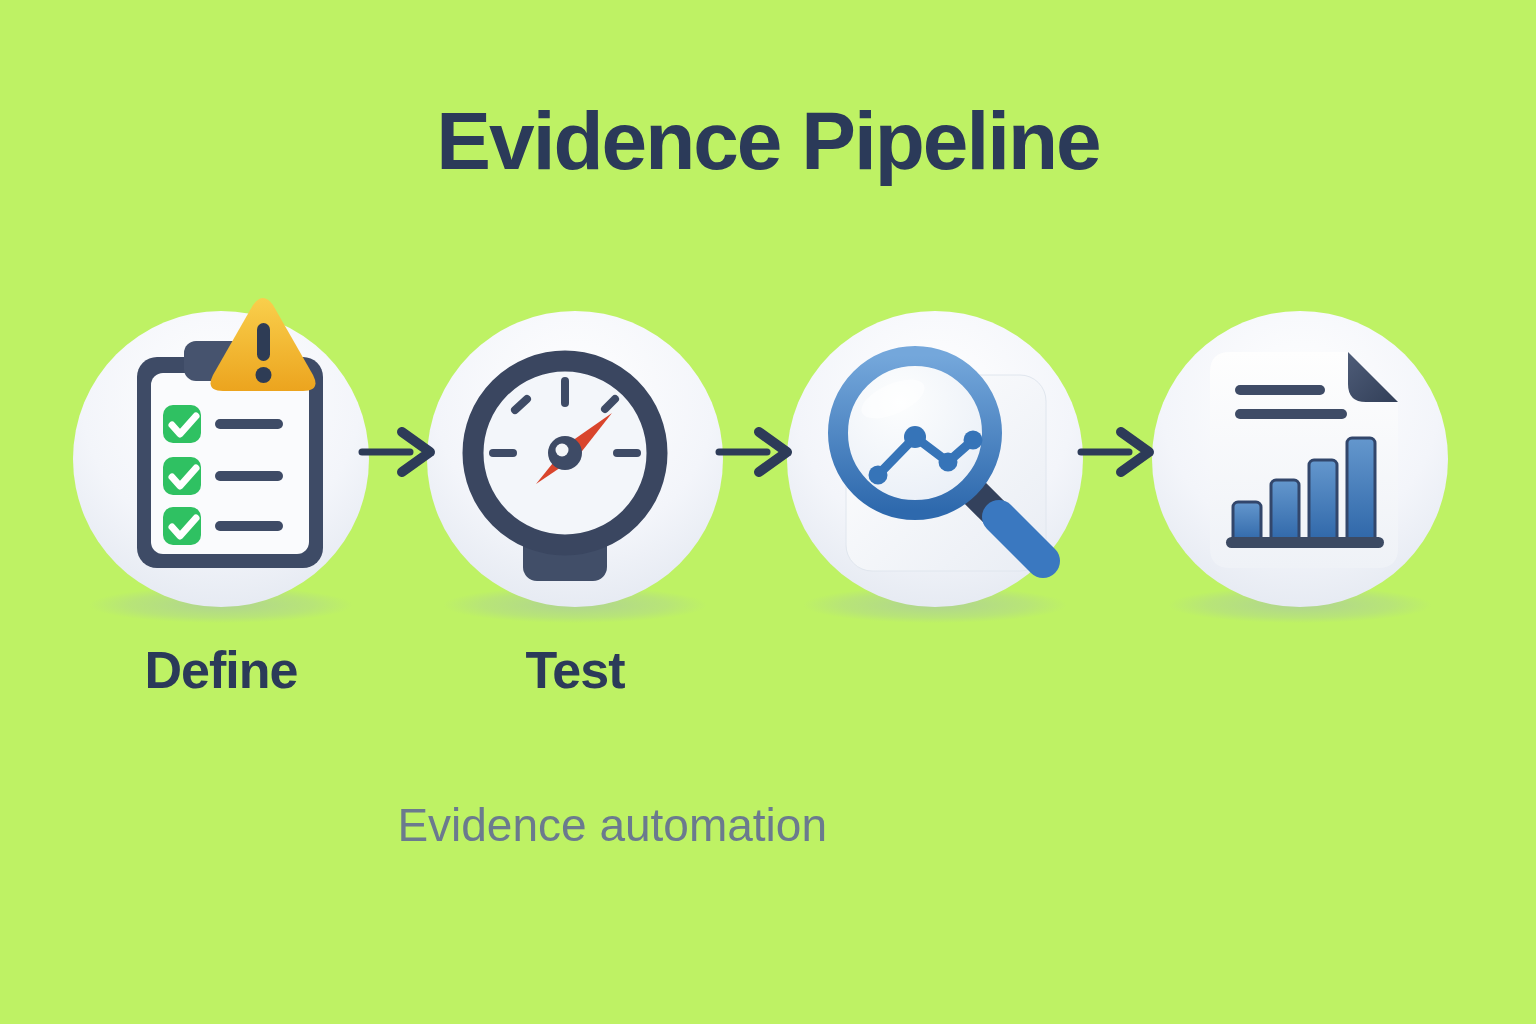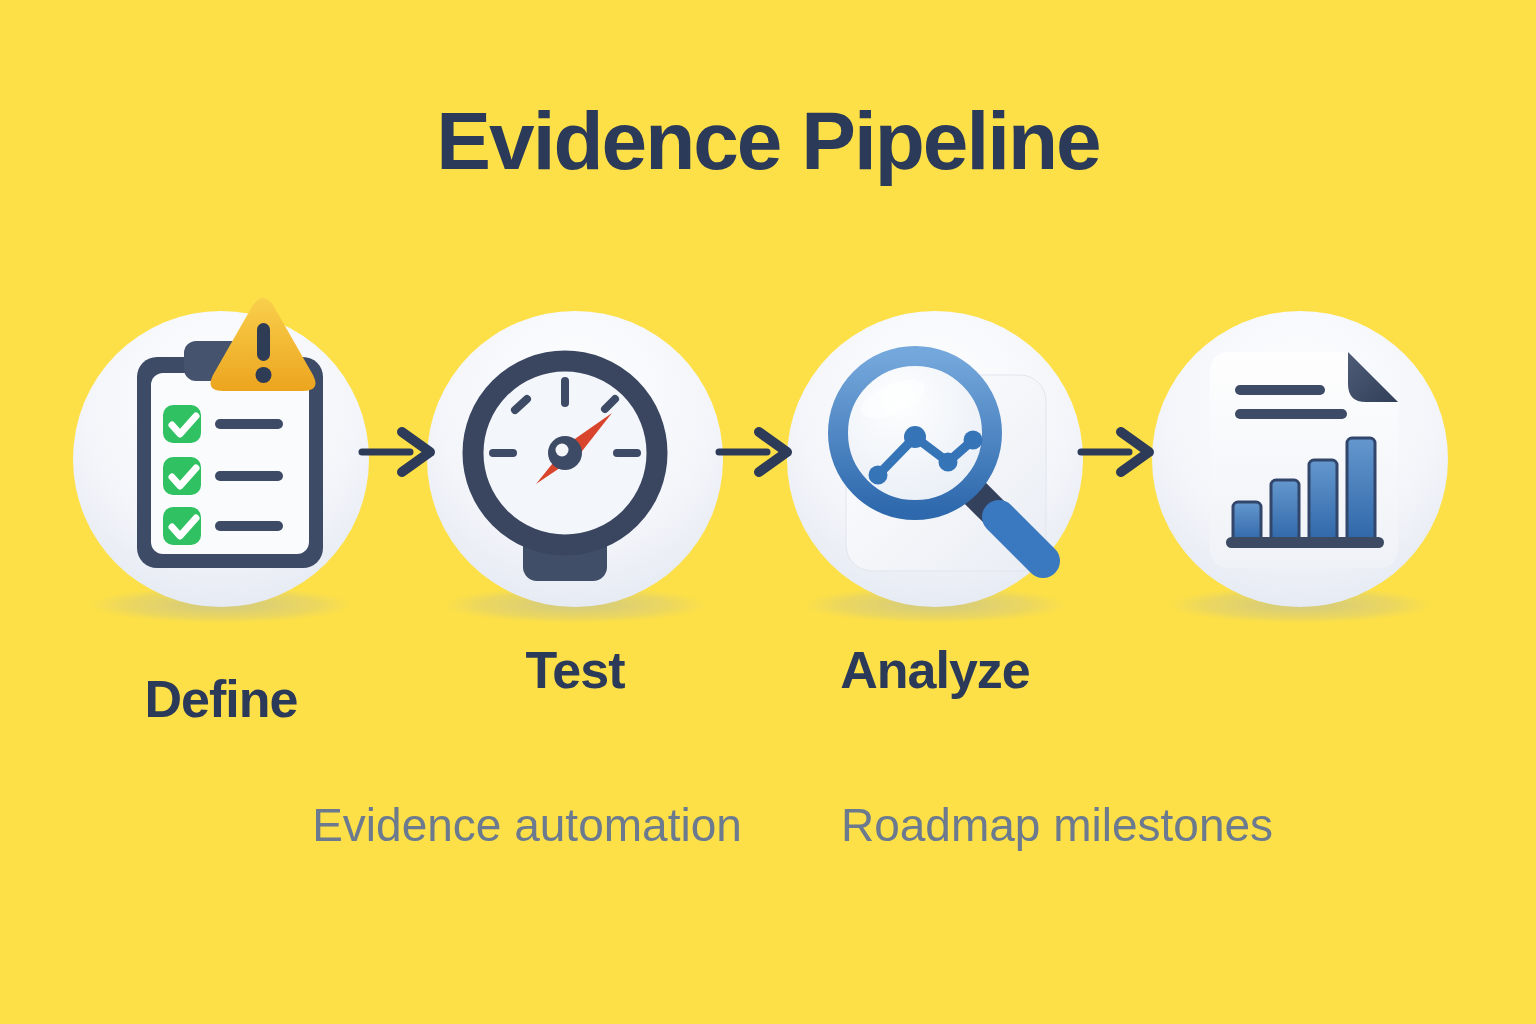--- a/index.html
+++ b/index.html
@@ -1,19 +1,19 @@
 <!DOCTYPE html>
 <html><head>
 <meta charset="utf-8">
 <style>
   html,body{margin:0;padding:0;}
   #page{
     position:relative;
     width:1536px;height:1024px;
-    background:#fde047;
+    background:#bef264;
     overflow:hidden;
     font-family:"Liberation Sans","DejaVu Sans",sans-serif;
   }
   .title{
     position:absolute;top:94px;left:0;width:1536px;
     text-align:center;
     font-size:82px;font-weight:700;letter-spacing:-2px;
     color:#2b3a59;
   }
   .step-icon{position:absolute;width:340px;height:340px;}
@@ -21,31 +21,31 @@
   #step-icon-1{left:51px;top:289px;}
   #step-icon-2{left:405px;top:289px;}
   #step-icon-3{left:765px;top:289px;}
   #step-icon-4{left:1130px;top:289px;}
   .step-label{
     position:absolute;top:640px;width:340px;
     text-align:center;
     font-size:52px;font-weight:700;letter-spacing:-1px;
     color:#2b3a59;
   }
-  #step-label-1{left:51px;margin-top:29px;}
+  #step-label-1{left:51px;}
   #step-label-2{left:405px;text-align:center;}
   #step-label-3{left:765px;}
   #step-label-4{left:1130px;}
   .flow-arrow{position:absolute;top:420px;width:96px;height:64px;}
   #arrow-1{left:350px;}
   #arrow-2{left:707px;}
   #arrow-3{left:1069px;}
   .caption{
     position:absolute;top:798px;width:600px;
-    text-align:center;
+    text-align:right;
     font-size:46px;font-weight:400;
     color:#6b7a8e;
   }
   #caption-1{left:227px;}
   #caption-2{left:757px;}
   .defs-holder{position:absolute;width:0;height:0;overflow:hidden;}
 </style>
 </head>
 <body>
 
@@ -190,18 +190,16 @@
     <line x1="12" y1="32" x2="60" y2="32" stroke="#2d3b58" stroke-width="7" stroke-linecap="round"></line>
     <path d="M52 12 L80 32 L52 52" fill="none" stroke="#2d3b58" stroke-width="10" stroke-linecap="round" stroke-linejoin="round"></path>
   </svg>
   <svg class="flow-arrow" id="arrow-3" viewBox="0 0 96 64">
     <line x1="12" y1="32" x2="60" y2="32" stroke="#2d3b58" stroke-width="7" stroke-linecap="round"></line>
     <path d="M52 12 L80 32 L52 52" fill="none" stroke="#2d3b58" stroke-width="10" stroke-linecap="round" stroke-linejoin="round"></path>
   </svg>
 
   <div class="step-label" id="step-label-1">Define</div>
   <div class="step-label" id="step-label-2">Test</div>
-  <div class="step-label" id="step-label-3">Analyze</div>
 
   <div class="caption" id="caption-1">Evidence automation</div>
-  <div class="caption" id="caption-2">Roadmap milestones</div>
 
 </div>
 
 </body></html>

